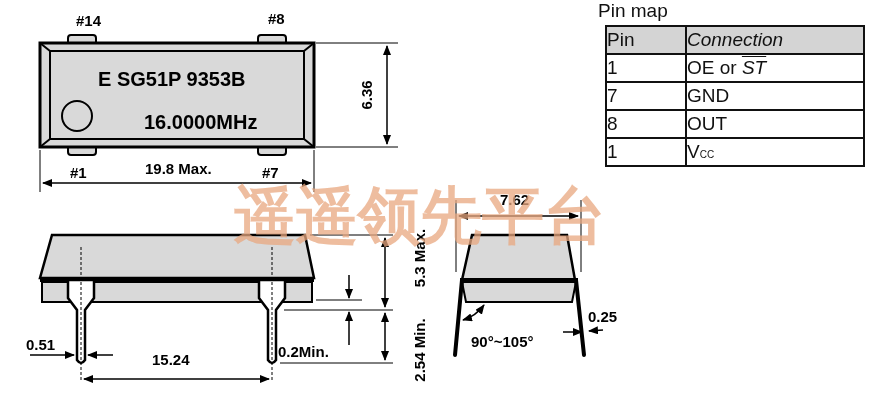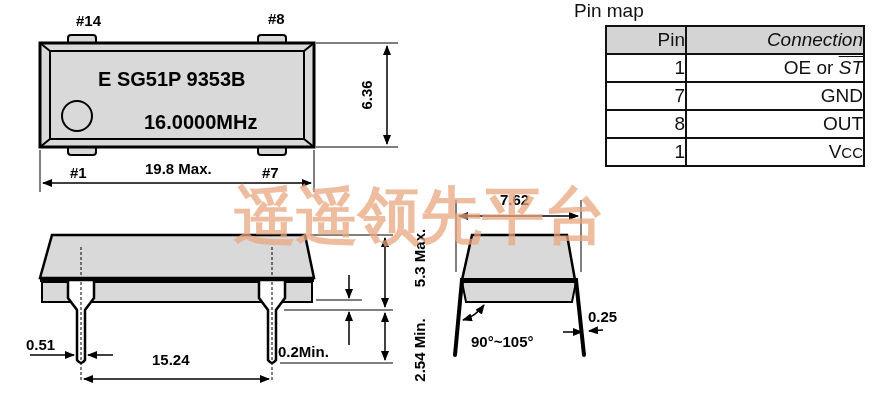--- a/index.html
+++ b/index.html
@@ -1,25 +1,25 @@
 <!DOCTYPE html>
 <html><head>
 <meta charset="utf-8">
 <style>
   html,body{margin:0;padding:0;background:#fff;}
   body{width:877px;height:416px;position:relative;overflow:hidden;font-family:"Liberation Sans",sans-serif;}
   svg{position:absolute;left:0;top:0;}
-  .pinmap-title{position:absolute;left:574px;top:0px;font-size:19px;color:#111;}
+  .pinmap-title{position:absolute;left:598px;top:0px;font-size:19px;color:#111;}
   table.pinmap{position:absolute;left:605px;top:25px;border-collapse:collapse;font-size:19px;color:#111;}
-  table.pinmap th,table.pinmap td{border:2px solid #111;text-align:right;padding:0;height:26px;font-weight:normal;margin-top:43px;}
+  table.pinmap th,table.pinmap td{border:2px solid #111;text-align:left;padding:0;height:26px;font-weight:normal;margin-top:43px;}
   table.pinmap th{background:#d4d4d4;}
   table.pinmap .c1{width:78px;}
   table.pinmap .c2{width:176px;font-style:italic;}
   .ovl{text-decoration:overline;font-style:italic;}
-  .sm{font-size:15px;}
+  .sm{font-size:10px;}
 </style>
 </head>
 <body>
 
 <svg width="877" height="416" viewBox="0 0 877 416">
   <defs>
     <marker id="ah" markerWidth="10" markerHeight="8" refX="9" refY="4" orient="auto-start-reverse" markerUnits="userSpaceOnUse">
       <path d="M0,0 L10,4 L0,8 Z" fill="#000"></path>
     </marker>
   </defs>

